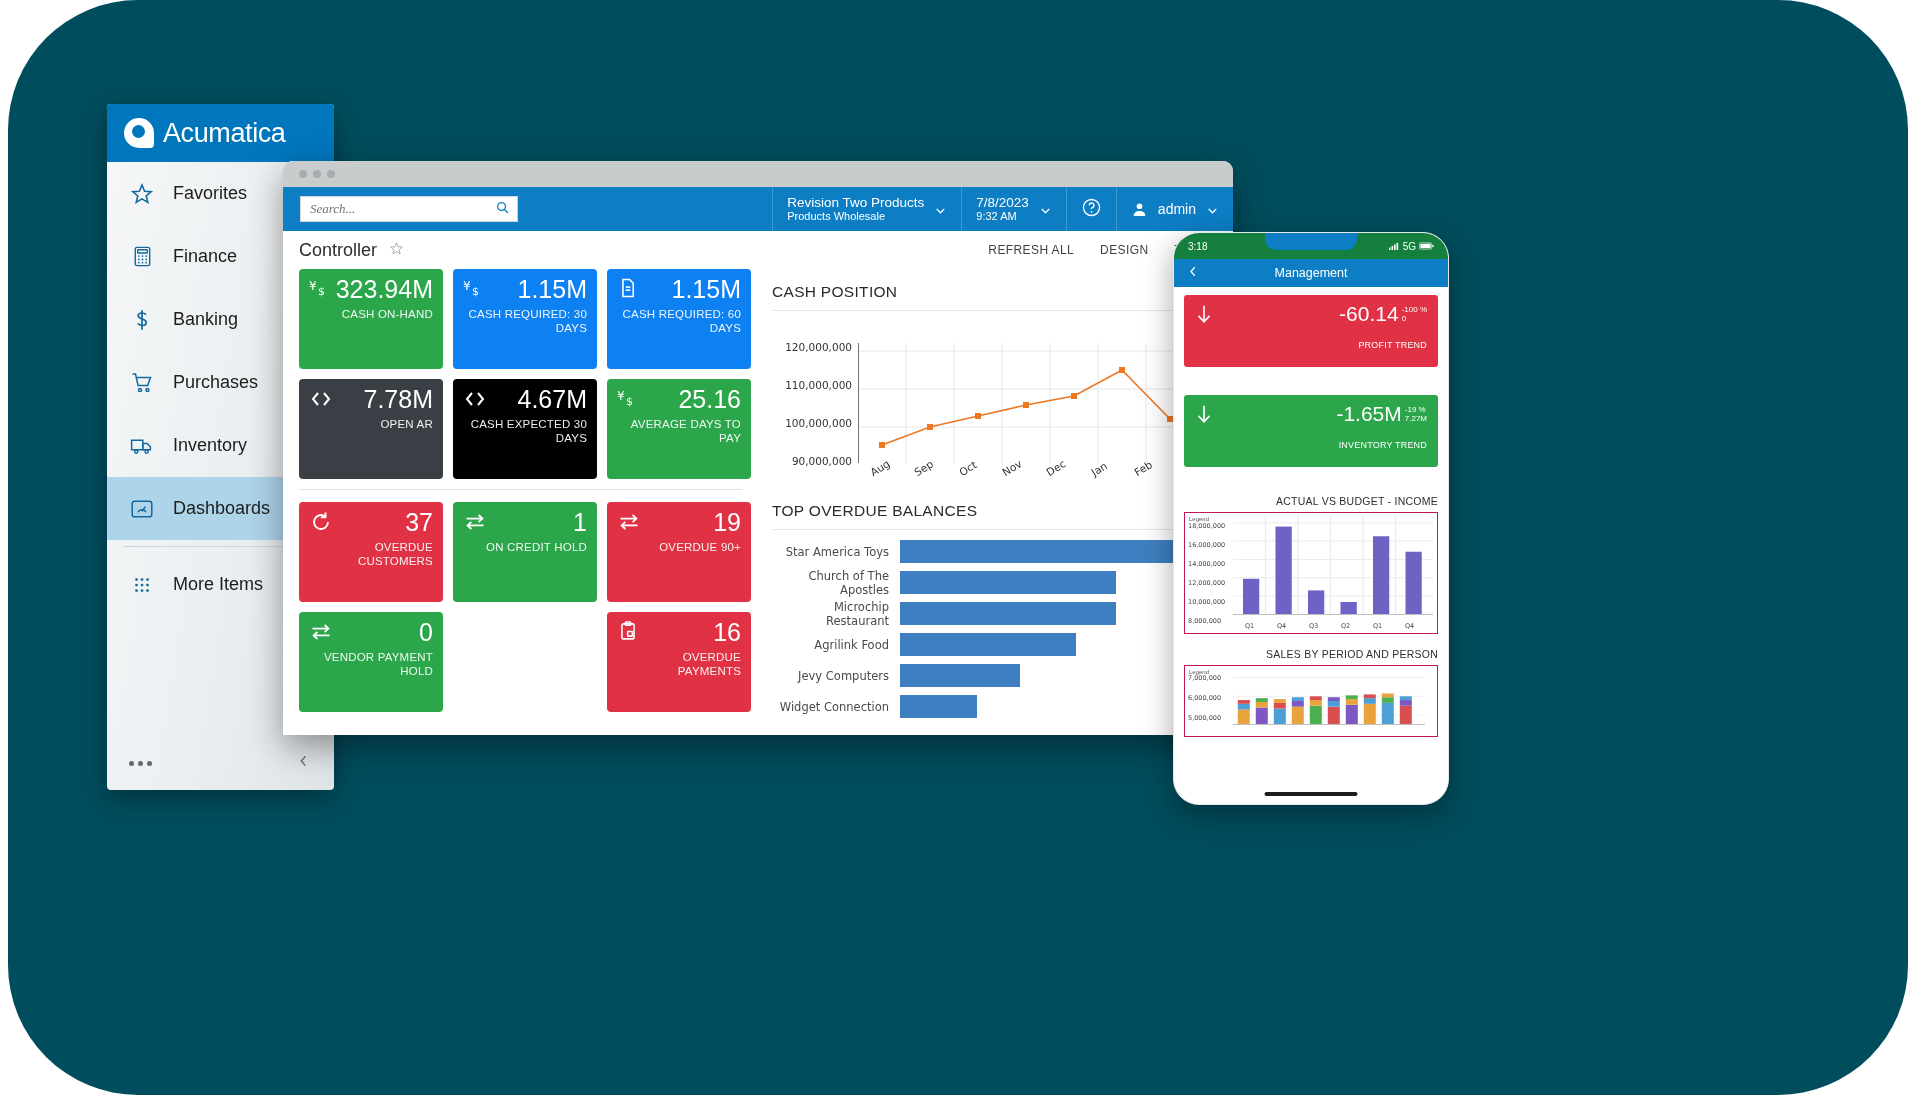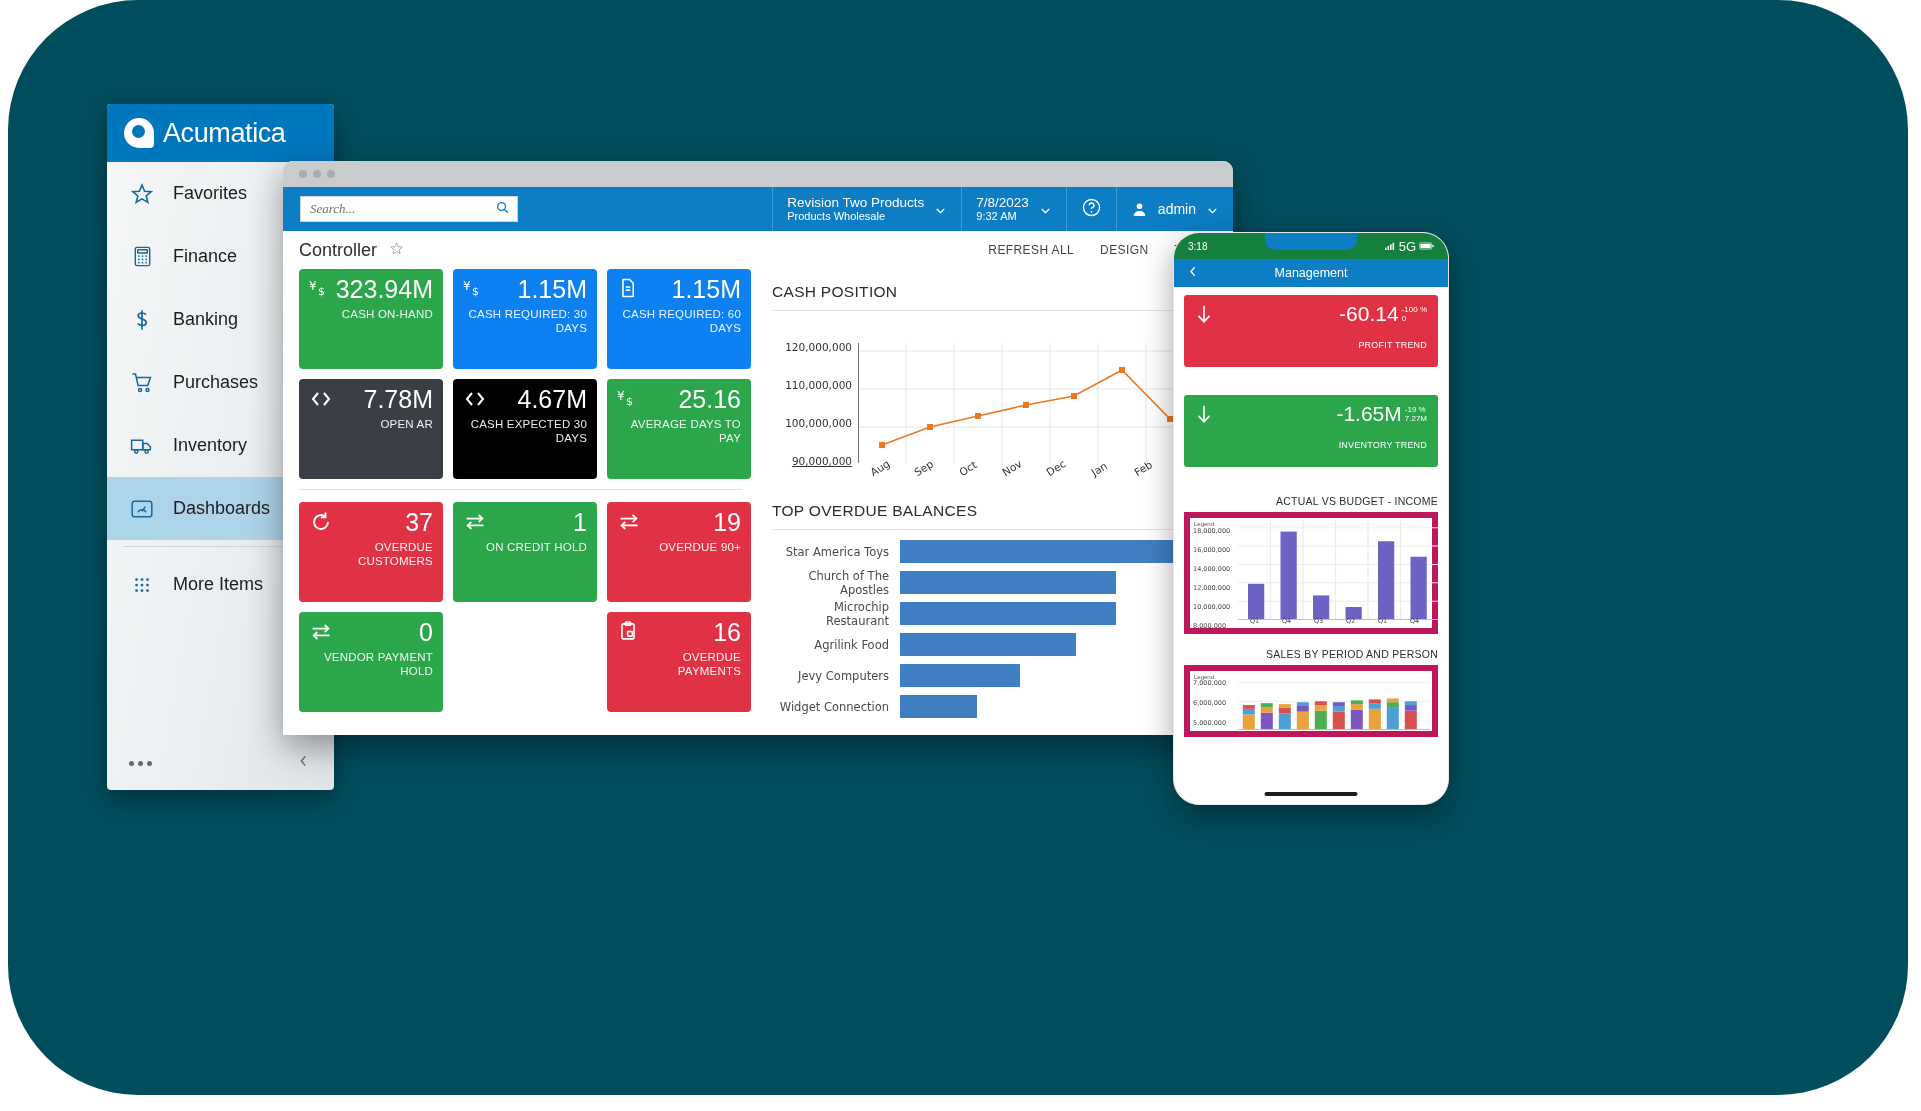--- a/index.html
+++ b/index.html
@@ -158,21 +158,21 @@
     height:72px; border-radius:3px; color:#fff; margin-bottom:28px;
     display:flex; padding:8px 11px 8px 9px;
   }
   .ptile .parrow { font-size:22px; line-height:1; }
   .ptile .pright { margin-left:auto; text-align:right; }
   .ptile .pvalrow { display:flex; align-items:flex-start; justify-content:flex-end; gap:3px; }
   .ptile .pval { font-size:21px; line-height:1; }
   .ptile .ppct { font-size:8px; line-height:1.15; text-align:left; padding-top:2px; }
   .ptile .plabel { font-size:9px; margin-top:16px; letter-spacing:.2px; }
   .psection { font-size:10.5px; color:#2d2d2d; letter-spacing:.25px; margin:2px 0 5px 7px;text-align:right; }
-  .pchart { border:6px solid #be185d; position:relative; background:#fff; }
+  .pchart { border:1px solid #be185d; position:relative; background:#fff; }
   .plegend { position:absolute; left:4px; top:3px; font-size:6px; color:#555; }
   .pytick { position:absolute; left:3px; font-size:6.5px; color:#444; font-family:"DejaVu Sans", sans-serif; }
   .pxtick { position:absolute; font-size:6.5px; color:#444; font-family:"DejaVu Sans", sans-serif; }
   #homebar {
     position:absolute; bottom:8px; left:50%; transform:translateX(-50%);
     width:93px; height:4px; border-radius:2px; background:#1d1d1d;
   }
 </style>
 </head>
 <body>
@@ -548,21 +548,21 @@
 
       <div id="chartcol">
 
         <div class="chartblock">
           <div class="charttitle">CASH POSITION</div>
           <div class="charthr"></div>
           <div id="cashchart">
             <div class="ylab" style="top:24px; right:calc(100% - 80px); text-align:right;">120,000,000</div>
             <div class="ylab" style="top:62px; right:calc(100% - 80px); text-align:left;margin-left:45px;">110,000,000</div>
             <div class="ylab" style="top:100px; right:calc(100% - 80px); text-align:right;">100,000,000</div>
-            <div class="ylab" style="top:138px; right:calc(100% - 80px); text-align:right;text-decoration:underline;">90,000,000</div>
+            <div class="ylab" style="top:138px; right:calc(100% - 80px); text-align:right;">90,000,000</div>
 
             <svg id="cashplot" viewBox="0 0 400 140" preserveAspectRatio="none">
               <line x1="0" y1="28" x2="400" y2="28" stroke="#e3e6e8" stroke-width="1"></line>
               <line x1="0" y1="66" x2="400" y2="66" stroke="#e3e6e8" stroke-width="1"></line>
               <line x1="0" y1="104" x2="400" y2="104" stroke="#e3e6e8" stroke-width="1"></line>
               <line x1="48" y1="20" x2="48" y2="142" stroke="#e3e6e8" stroke-width="1"></line>
               <line x1="96" y1="20" x2="96" y2="142" stroke="#e3e6e8" stroke-width="1"></line>
               <line x1="144" y1="20" x2="144" y2="142" stroke="#e3e6e8" stroke-width="1"></line>
               <line x1="192" y1="20" x2="192" y2="142" stroke="#e3e6e8" stroke-width="1"></line>
               <line x1="240" y1="20" x2="240" y2="142" stroke="#e3e6e8" stroke-width="1"></line>
@@ -646,21 +646,21 @@
     <div id="phonestatus">
       <span>3:18</span>
       <span id="notch"></span>
       <span style="display:flex;align-items:center;gap:3px;">
         <svg viewBox="0 0 14 10" width="11" height="8" fill="#fff">
           <rect x="0" y="7" width="2" height="3"></rect>
             <rect x="3.2" y="5" width="2" height="5"></rect>
           <rect x="6.4" y="3" width="2" height="7"></rect>
             <rect x="9.6" y="1" width="2" height="9"></rect>
         </svg>
-        <span style="font-size:13px">5G</span>
+        <span style="font-size:10px">5G</span>
         <svg viewBox="0 0 22 10" width="15" height="8">
           <rect x="0.5" y="0.5" width="18" height="9" rx="2" fill="none" stroke="#fff" stroke-width="1"></rect>
           <rect x="2" y="2" width="15" height="6" fill="#fff"></rect>
           <rect x="19.5" y="3.2" width="2" height="3.6" rx="1" fill="#fff"></rect>
         </svg>
       </span>
     </div>
 
     <div id="phonehdr">
       <span>

